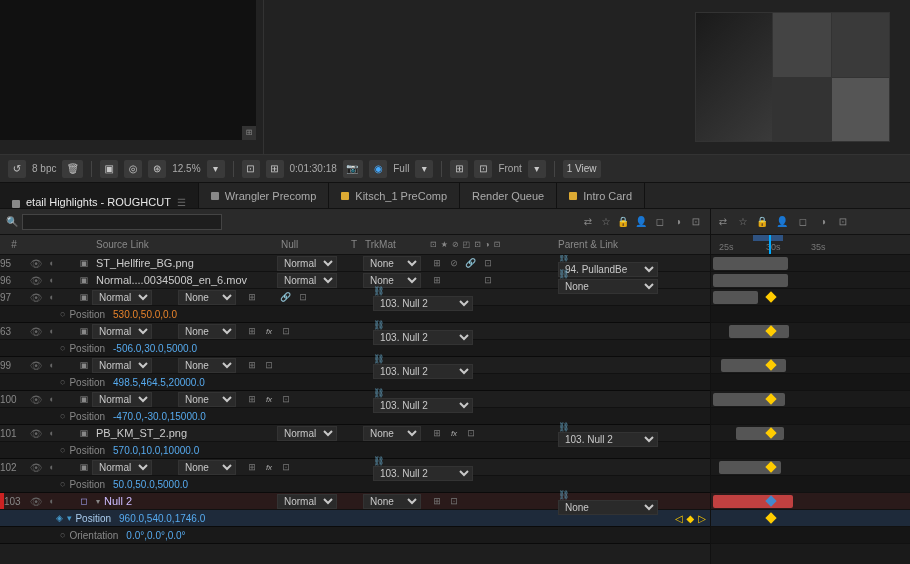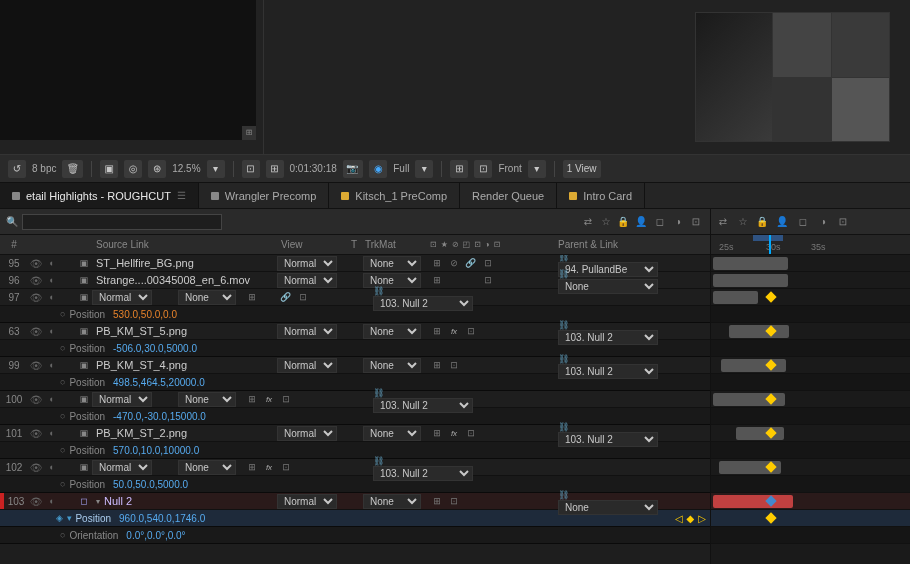--- a/index.html
+++ b/index.html
@@ -84,20 +84,21 @@
       padding: 0 12px;
       font-size: 11px;
       color: #aaa;
       cursor: pointer;
       border-right: 1px solid #111;
       gap: 6px;
     }
     .tab.active {
       background: #1a1a1a;
       color: #e8e8e8;
+      align-items: flex-end;
     }
 
     
     .comp-area {
       display: flex;
       height: calc(564px - 155px - 28px - 26px);
       overflow: hidden;
     }
 
     
@@ -166,21 +167,21 @@
       display: flex;
       align-items: center;
       border-bottom: 1px solid #111;
       cursor: pointer;
     }
     .layer-row.selected { background: #2e4060; }
 
     .layer-num {
       width: 28px;
       min-width: 28px;
-      text-align: center;
+      text-align: left;
       color: #888;
       font-size: 10px;
     }
     .layer-eye {
       width: 16px;
       min-width: 16px;
       text-align: center;
       font-size: 10px;
       color: #666;
     }
@@ -502,21 +503,21 @@
       </div>
     </div>
 
     <div class="layer-header">
       <div class="col-num">#</div>
       <div class="col-eye"></div>
       <div class="col-solo"></div>
       <div class="col-lock"></div>
       <div class="col-type"></div>
       <div class="col-name">Source Link</div>
-      <div class="col-mode" style="padding-left:4px;">View</div>
+      <div class="col-mode" style="padding-left:4px;">Null</div>
       <div class="col-t">T</div>
       <div class="col-trkmat" style="padding-left:2px;">TrkMat</div>
       <div class="col-switches" style="font-size:8px;gap:4px;">
         <span>⊡</span>
         <span>★</span>
         <span>⊘</span>
         <span>◰</span>
         <span>⊡</span>
         <span>◑</span>
         <span>⊡</span>
@@ -552,21 +553,21 @@
           <select class="parent-select"><option>94. PullandBe</option></select>
         </div>
       </div>
 
       <div class="layer-row">
         <div class="layer-num">96</div>
         <div class="layer-eye">👁</div>
         <div class="layer-solo">◐</div>
         <div class="layer-lock"></div>
         <div class="layer-type" style="color:#888;">▣</div>
-        <div class="layer-name">Strange....00345008_en_6.mov</div>
+        <div class="layer-name">Normal....00345008_en_6.mov</div>
         <div class="layer-mode">
           <select class="mode-select"><option>Normal</option></select>
         </div>
         <div class="layer-t"></div>
         <div class="layer-trkmat">
           <select class="trkmat-select"><option>None</option></select>
         </div>
         <div class="layer-switches">
           <div class="sw-icon">⊞</div>
           <div class="sw-icon"></div>
@@ -613,21 +614,20 @@
         </div>
         <div class="pos-value orange">530.0,50.0,0.0</div>
       </div>
 
       <div class="layer-row">
         <div class="layer-num">63</div>
         <div class="layer-eye">👁</div>
         <div class="layer-solo">◐</div>
         <div class="layer-lock"></div>
         <div class="layer-type" style="color:#888;">▣</div>
-        <div class="layer-name">PB_KM_ST_5.png</div>
         <div class="layer-mode">
           <select class="mode-select"><option>Normal</option></select>
         </div>
         <div class="layer-t"></div>
         <div class="layer-trkmat">
           <select class="trkmat-select"><option>None</option></select>
         </div>
         <div class="layer-switches">
           <div class="sw-icon">⊞</div>
           <div class="sw-icon" style="color:#aaa;font-style:italic;font-size:8px;">fx</div>
@@ -647,21 +647,20 @@
         </div>
         <div class="pos-value">-506.0,30.0,5000.0</div>
       </div>
 
       <div class="layer-row">
         <div class="layer-num">99</div>
         <div class="layer-eye">👁</div>
         <div class="layer-solo">◐</div>
         <div class="layer-lock"></div>
         <div class="layer-type" style="color:#888;">▣</div>
-        <div class="layer-name">PB_KM_ST_4.png</div>
         <div class="layer-mode">
           <select class="mode-select"><option>Normal</option></select>
         </div>
         <div class="layer-t"></div>
         <div class="layer-trkmat">
           <select class="trkmat-select"><option>None</option></select>
         </div>
         <div class="layer-switches">
           <div class="sw-icon">⊞</div>
           <div class="sw-icon">⊡</div>

